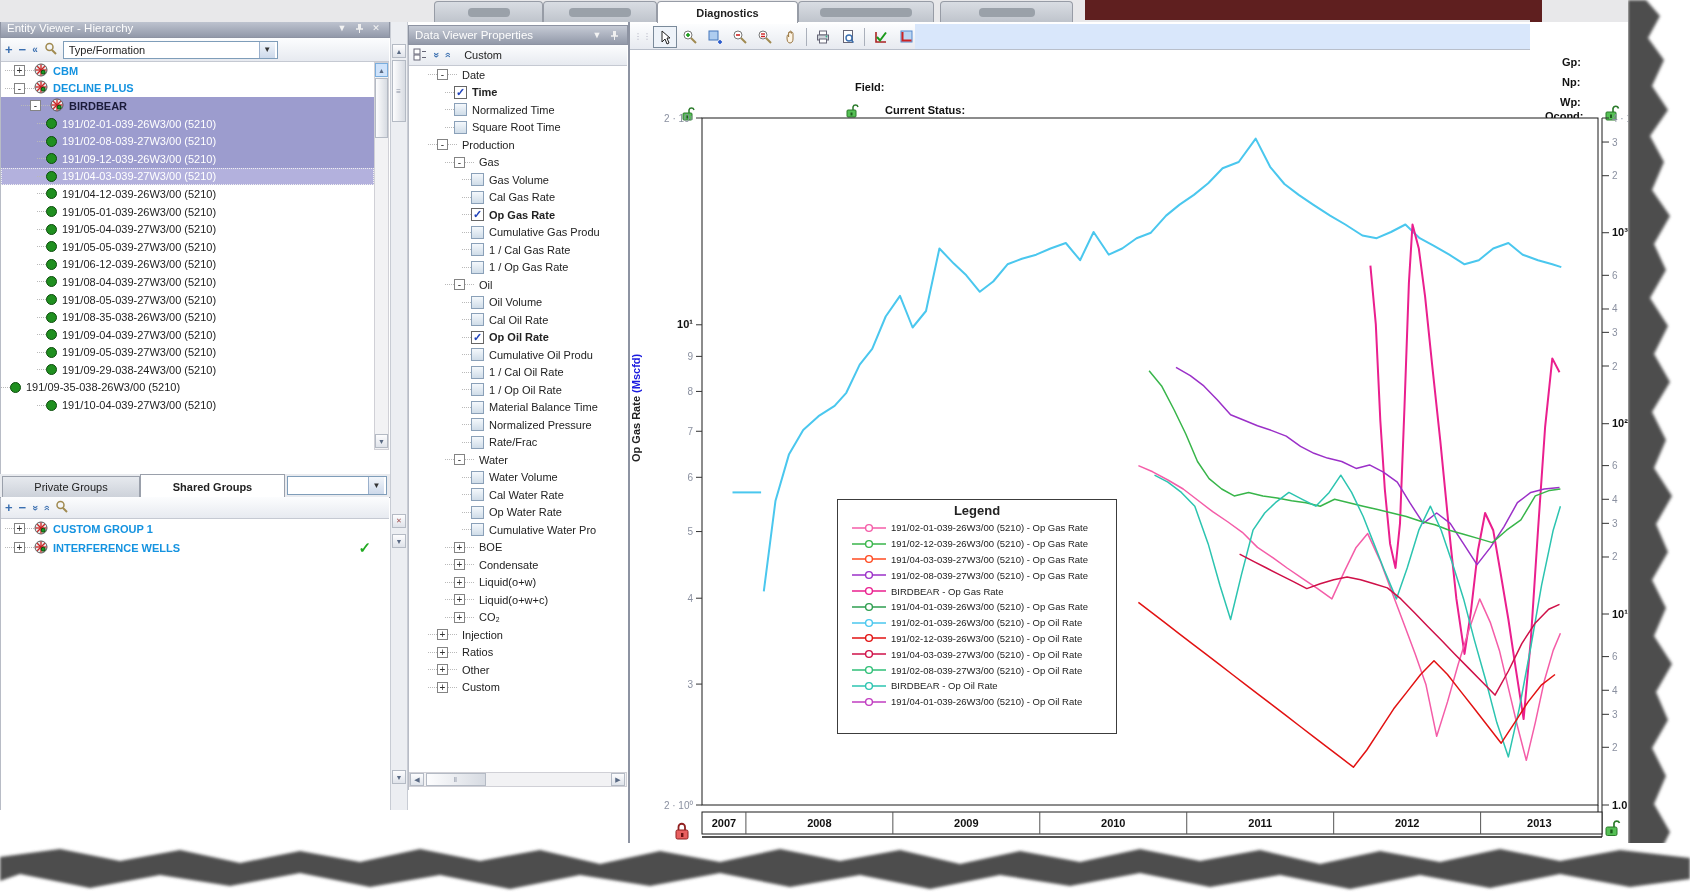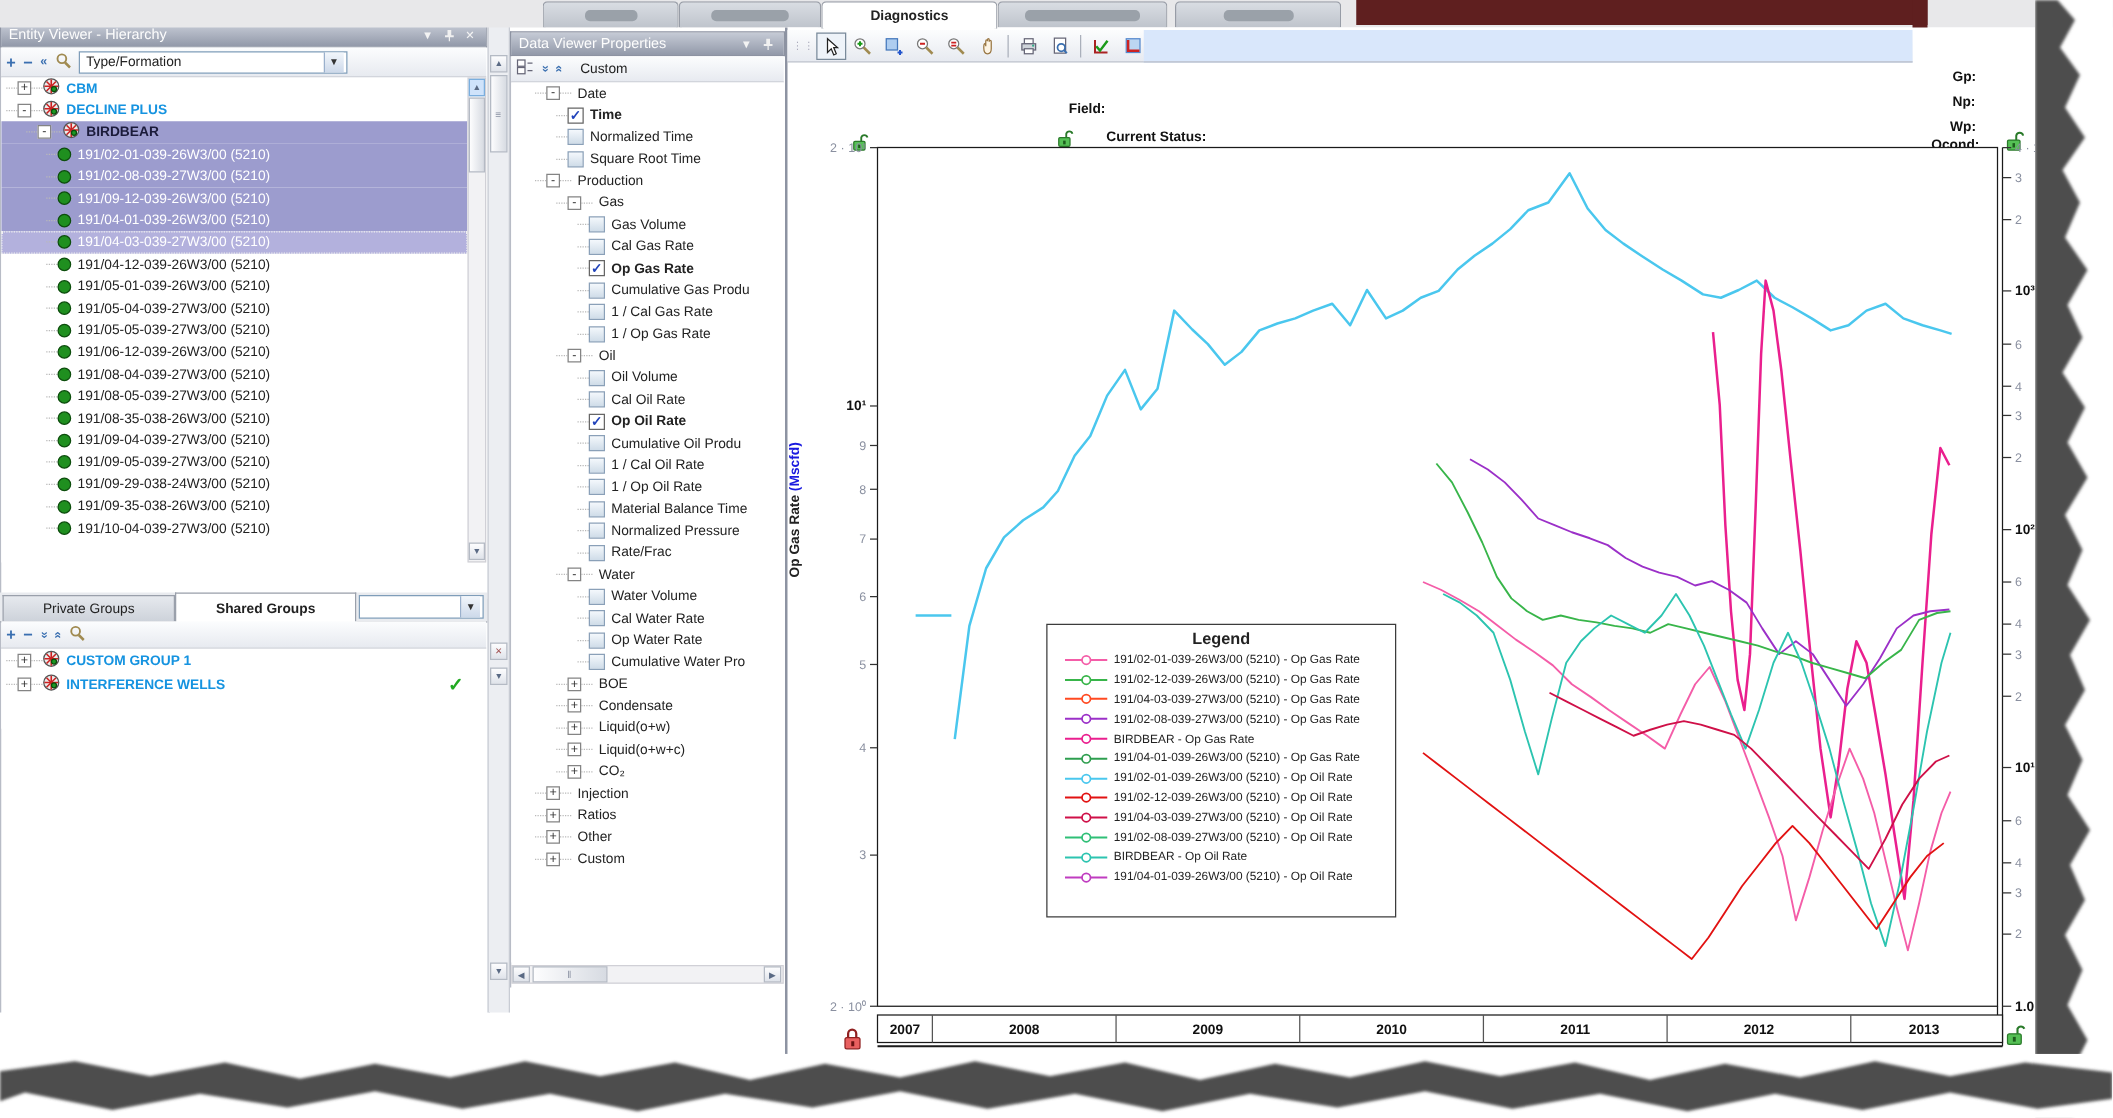--- a/index.html
+++ b/index.html
@@ -142,25 +142,20 @@
       <div class="trow selrow" style="height: 17.6px; padding-left: 36px;">
         <span class="dots"></span>
         <span class="welldot"></span>
         <span class="lbl">191/02-08-039-27W3/00 (5210)</span>
       </div>
       <div class="trow selrow" style="height: 17.6px; padding-left: 36px;">
         <span class="dots"></span>
         <span class="welldot"></span>
         <span class="lbl">191/09-12-039-26W3/00 (5210)</span>
       </div>
-      <div class="trow selrow" style="height: 17.6px; padding-left: 36px;">
-        <span class="dots"></span>
-        <span class="welldot"></span>
-        <span class="lbl">191/04-01-039-26W3/00 (5210)</span>
-      </div>
       <div class="trow selrow focusrow" style="height: 17.6px; padding-left: 36px;">
         <span class="dots"></span>
         <span class="welldot"></span>
         <span class="lbl">191/04-03-039-27W3/00 (5210)</span>
       </div>
       <div class="trow" style="height: 17.6px; padding-left: 36px;">
         <span class="dots"></span>
         <span class="welldot"></span>
         <span class="lbl">191/04-12-039-26W3/00 (5210)</span>
       </div>
@@ -207,21 +202,21 @@
       <div class="trow" style="height: 17.6px; padding-left: 36px;">
         <span class="dots"></span>
         <span class="welldot"></span>
         <span class="lbl">191/09-05-039-27W3/00 (5210)</span>
       </div>
       <div class="trow" style="height: 17.6px; padding-left: 36px;">
         <span class="dots"></span>
         <span class="welldot"></span>
         <span class="lbl">191/09-29-038-24W3/00 (5210)</span>
       </div>
-      <div class="trow" style="height: 17.6px; padding-left: 36px;">
+      <div class="trow" style="height: 17.6px; ">
         <span class="dots"></span>
         <span class="welldot"></span>
         <span class="lbl">191/09-35-038-26W3/00 (5210)</span>
       </div>
       <div class="trow" style="height: 17.6px; padding-left: 36px;">
         <span class="dots"></span>
         <span class="welldot"></span>
         <span class="lbl">191/10-04-039-27W3/00 (5210)</span>
       </div>
     </div>

